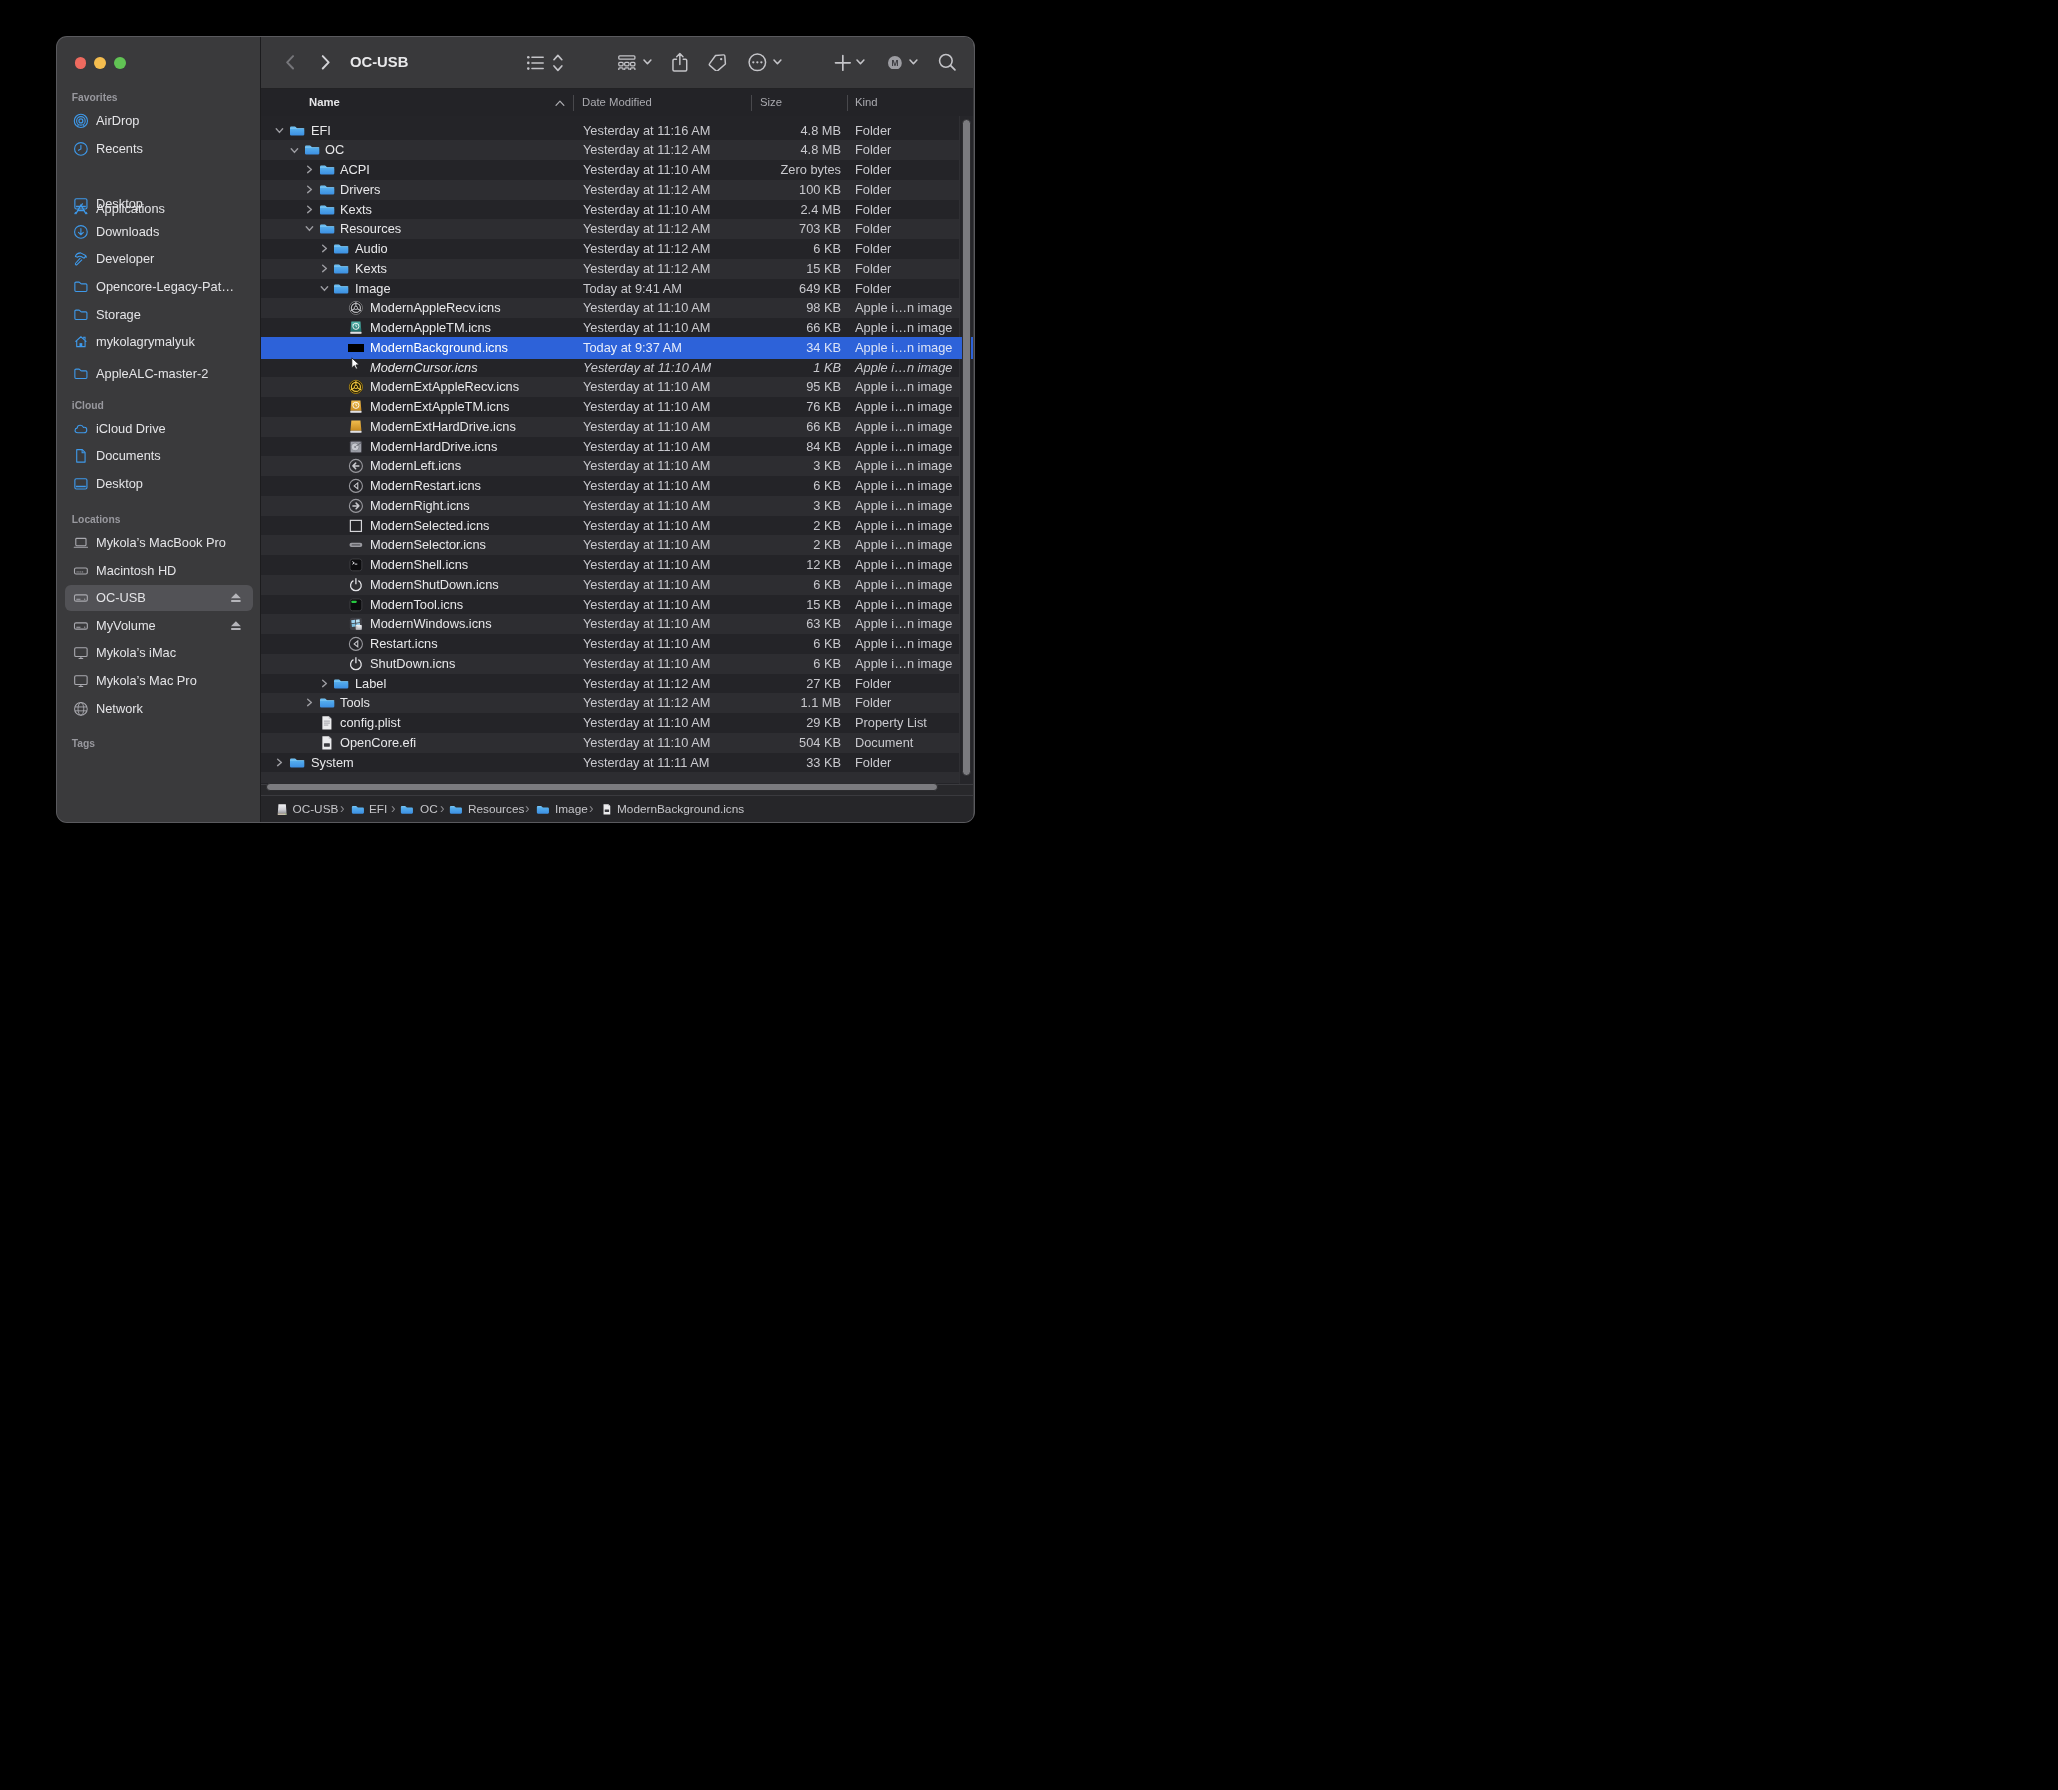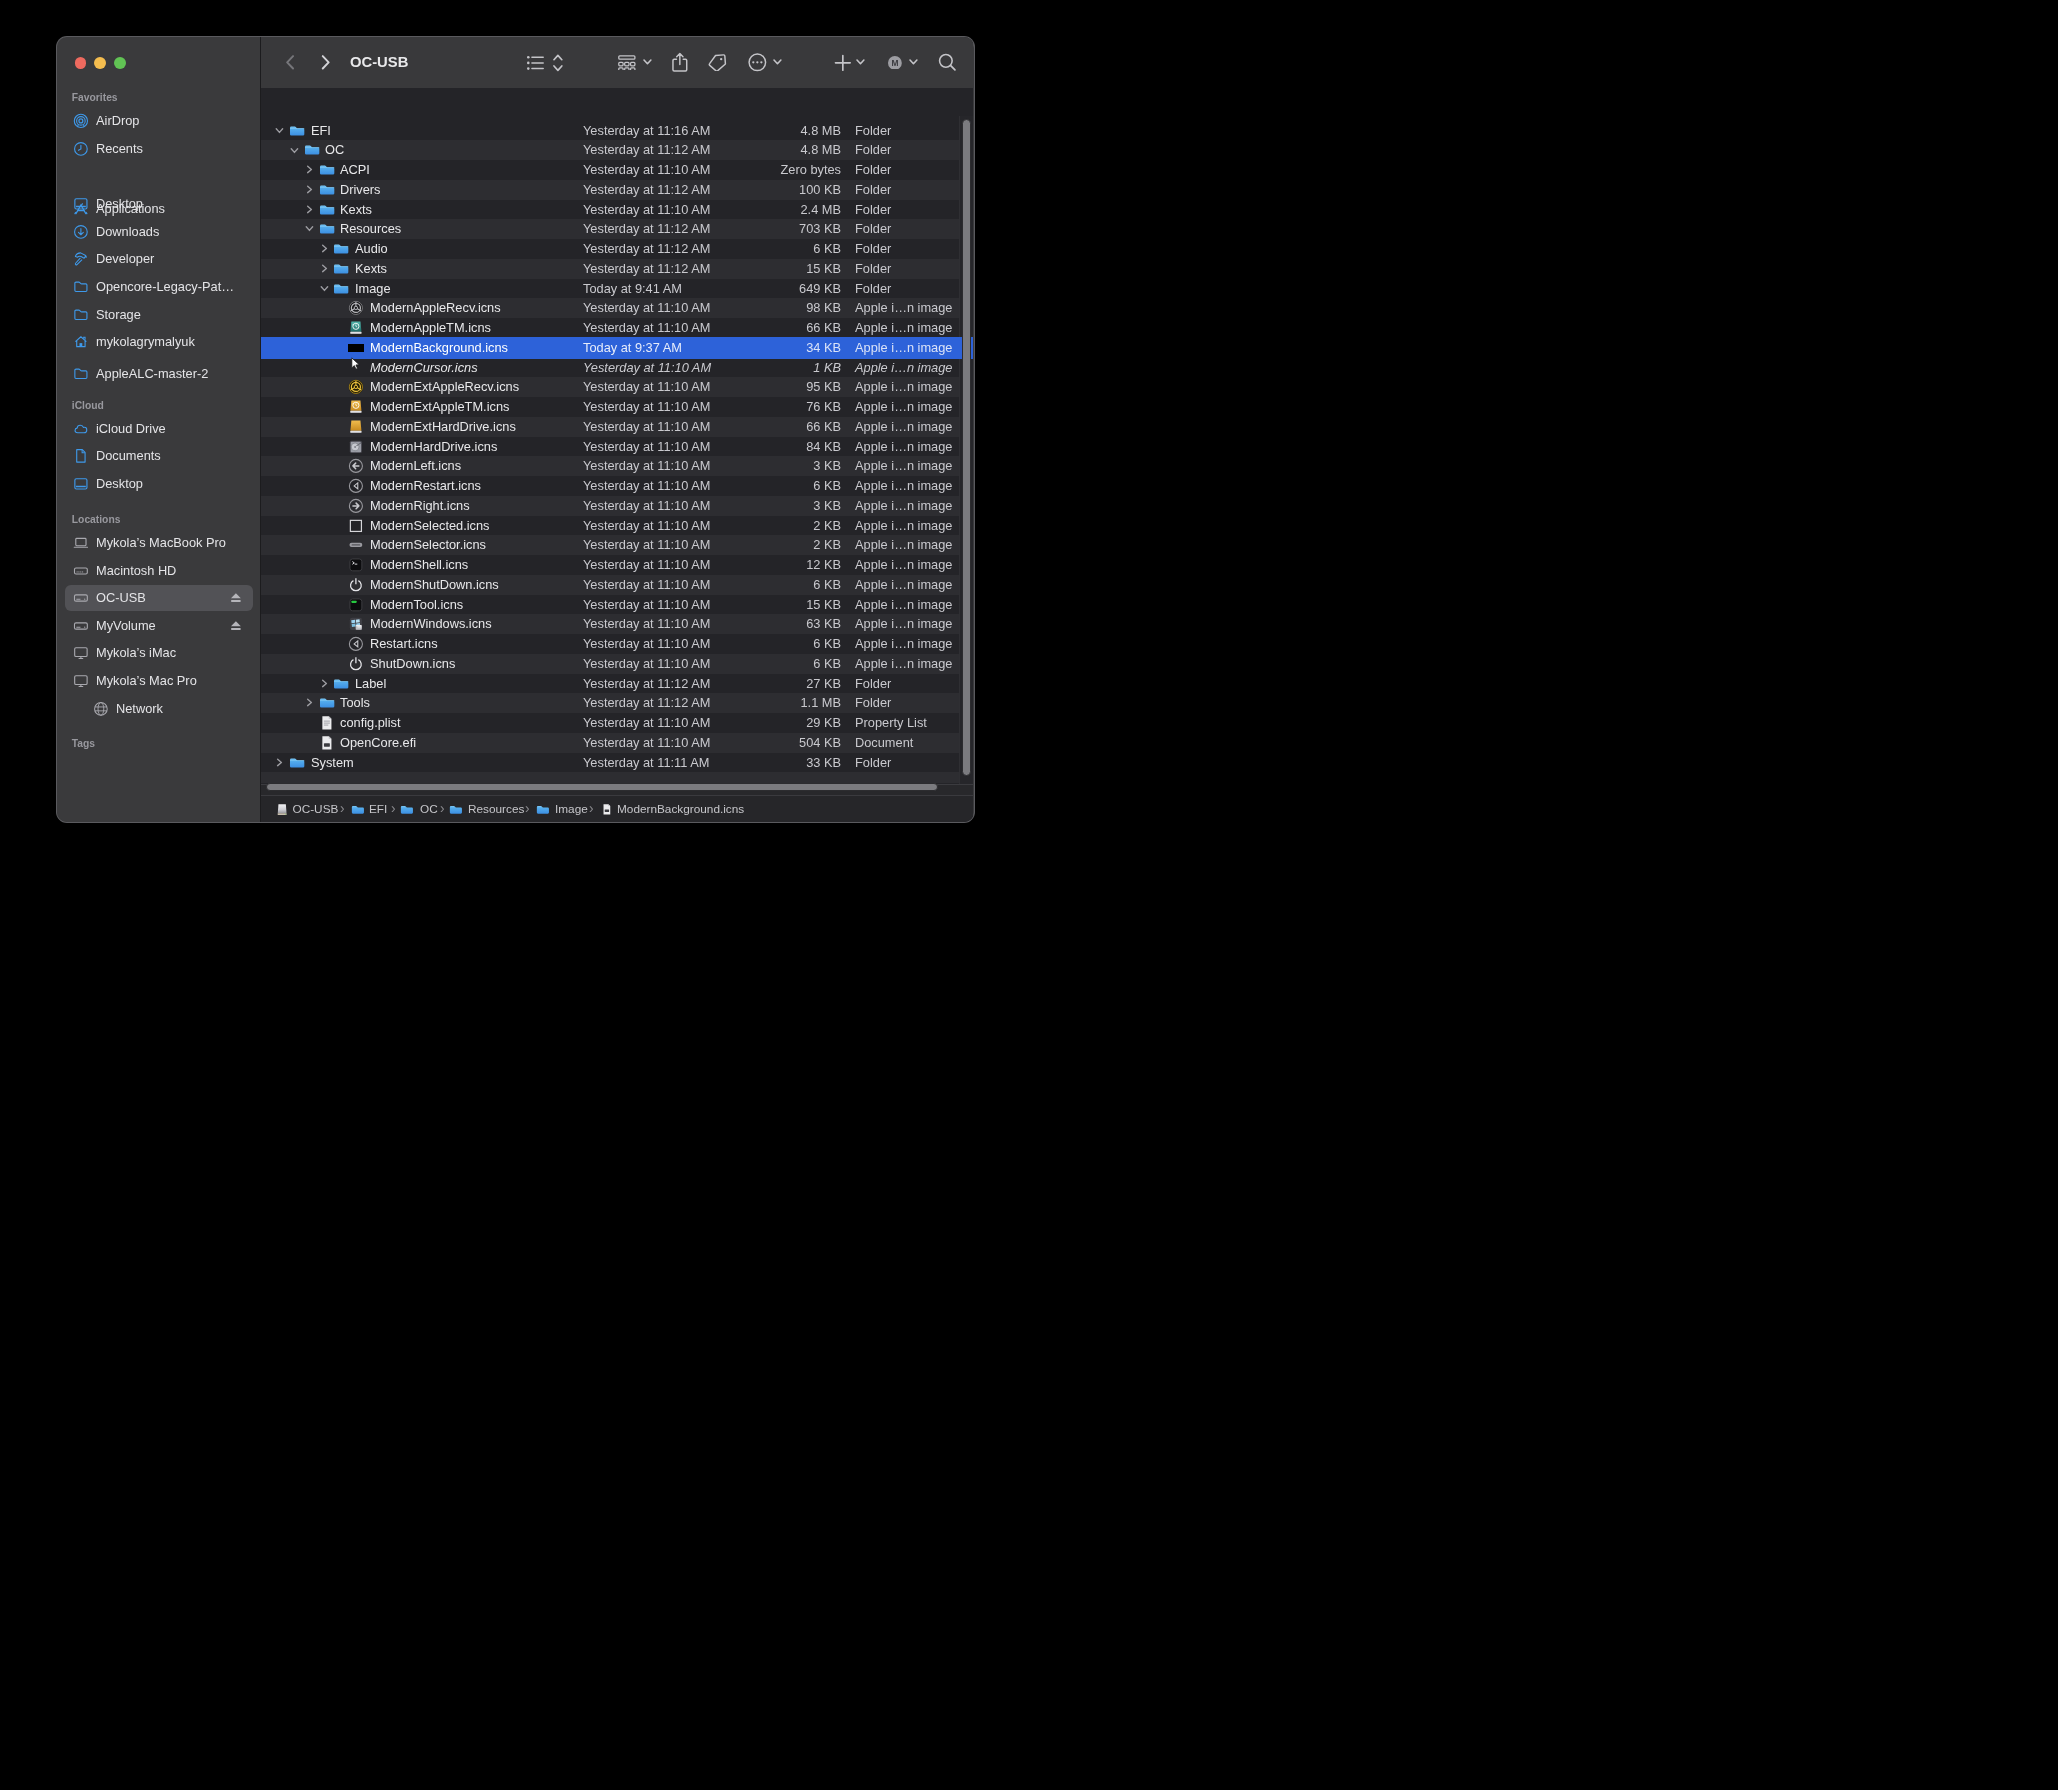--- a/index.html
+++ b/index.html
@@ -371,21 +371,21 @@
           <use href="#display"></use>
         </svg>
         <div class="slab">Mykola’s iMac</div>
       </div>
 <div class="abs" style="left:0;top:631px;width:203px;height:25.6px;">
         <svg class="sic" viewBox="0 0 17 17">
           <use href="#display"></use>
         </svg>
         <div class="slab">Mykola’s Mac Pro</div>
       </div>
-<div class="abs" style="left:0;top:659px;width:203px;height:25.6px;margin-left:20px;">
+<div class="abs" style="left:0;top:659px;width:203px;height:25.6px;">
         <svg class="sic" viewBox="0 0 17 17">
           <use href="#globe"></use>
         </svg>
         <div class="slab">Network</div>
       </div>
 <div class="shdr" style="top:700px;">Tags</div>
 </div>
 <div id="divider"></div>
 <div id="content">
 <div id="toolbar">
@@ -455,20 +455,32 @@
           <text x="7" y="10" text-anchor="middle" font-size="8.5" font-weight="700" fill="#3a3a3e" font-family="Liberation Sans">M</text>
         </svg>
 <svg class="tbi" style="left:648px;top:22.4px" width="8.9" height="5.9" viewBox="0 0 9 6">
           <path d="M1 1 L4.5 4.8 L8 1" fill="none" stroke="#c4c4c8" stroke-width="1.6" stroke-linecap="round" stroke-linejoin="round"></path>
         </svg>
 <svg class="tbi" style="left:677px;top:16px" width="18.7" height="18.7" viewBox="0 0 19 19">
           <circle cx="8" cy="8" r="6.4" fill="none" stroke="#c4c4c8" stroke-width="1.6"></circle>
           <path d="M12.7 12.7 L17.2 17.2" stroke="#c4c4c8" stroke-width="1.8" stroke-linecap="round"></path>
         </svg>
 </div>
+<div id="colhdr">
+<div class="hlab" style="left:48px;color:#e6e6e8;font-weight:700;">Name</div>
+<svg class="abs" style="left:294px;top:10.6px" width="9.9" height="6.4" viewBox="0 0 10 6.5">
+          <path d="M1 5.4 L5 1.2 L9 5.4" fill="none" stroke="#aeaeb3" stroke-width="1.25" stroke-linecap="round" stroke-linejoin="round"></path>
+        </svg>
+<div class="hsep" style="left:312px;"></div>
+        <div class="hsep" style="left:490px;"></div>
+        <div class="hsep" style="left:586px;"></div>
+<div class="hlab" style="left:321px;">Date Modified</div>
+<div class="hlab" style="left:499px;">Size</div>
+<div class="hlab" style="left:594px;">Kind</div>
+</div>
 <div id="list">
 <div id="gutter"></div>
 <div class="row" style="top:4.7px;">
           <svg class="chev" style="left:14.3px" viewBox="0 0 10 10">
             <use href="#rowchevd"></use>
           </svg>
           <svg class="ricon" style="left:28px;top:3px;width:16.3px;height:13.3px" viewBox="0 0 20 16">
             <use href="#folder"></use>
           </svg>
           <div class="rname" style="left:50px;">EFI</div>

